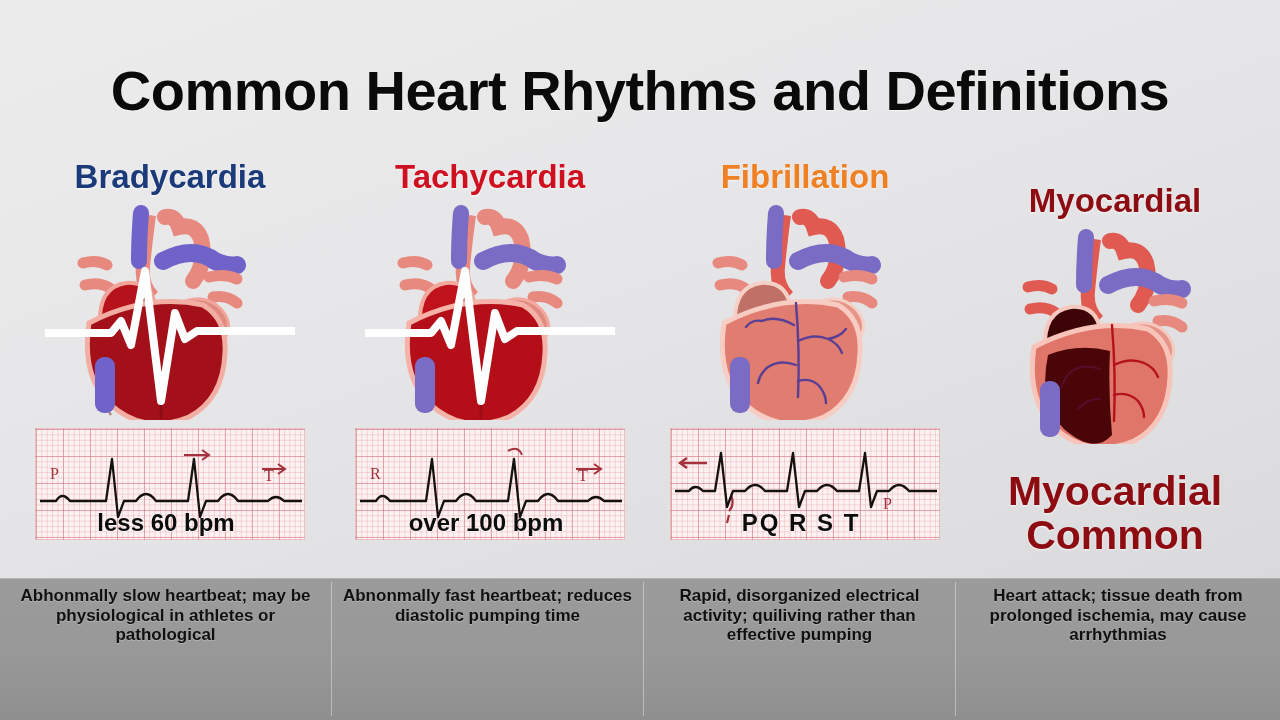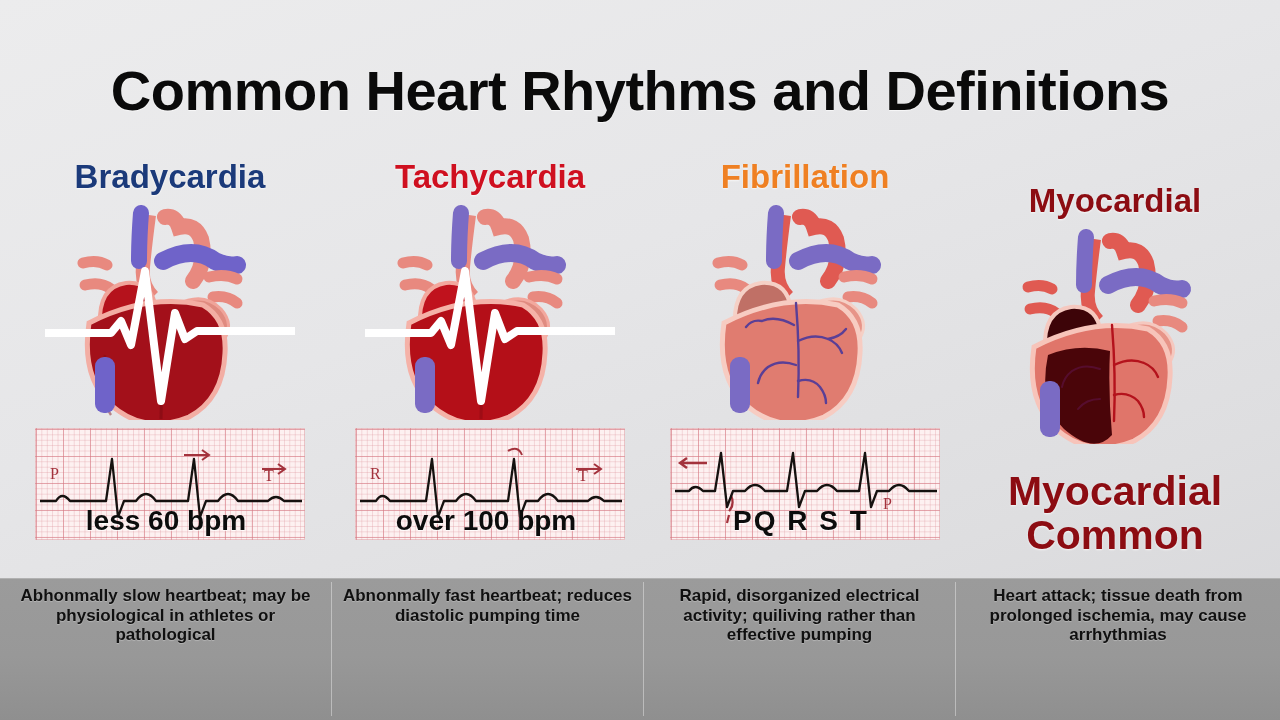--- a/index.html
+++ b/index.html
@@ -49,21 +49,21 @@
       linear-gradient(to right, rgba(214,120,130,0.55) 1px, transparent 1px),
       linear-gradient(to bottom, rgba(214,120,130,0.55) 1px, transparent 1px),
       linear-gradient(to right, rgba(222,150,158,0.35) 1px, transparent 1px),
       linear-gradient(to bottom, rgba(222,150,158,0.35) 1px, transparent 1px);
     background-size: 27px 27px, 27px 27px, 5.4px 5.4px, 5.4px 5.4px;
     border: 1px solid rgba(215,150,155,0.5);
   }
   .ecg svg { position: absolute; inset: 0; }
   .ecg-caption {
     position: absolute; left: 0; right: 8px; bottom: 2px;
-    text-align: center; font-size: 28px; font-weight: bold; color: #0c0c0c;
+    text-align: center; font-size: 24px; font-weight: bold; color: #0c0c0c;
     text-shadow: 0 1px 1px rgba(255,255,255,0.85);
     white-space: nowrap;
   }
   .ecg-caption.wide { letter-spacing: 2px; }
   .ecg-letter { font-family: "Liberation Serif", serif; font-size: 16px; fill: #a3323c; }
 
   
   .mi-label {
     width: 100%; text-align: center; margin-top: 22px;
     font-size: 41px; font-weight: bold; line-height: 1.08;

